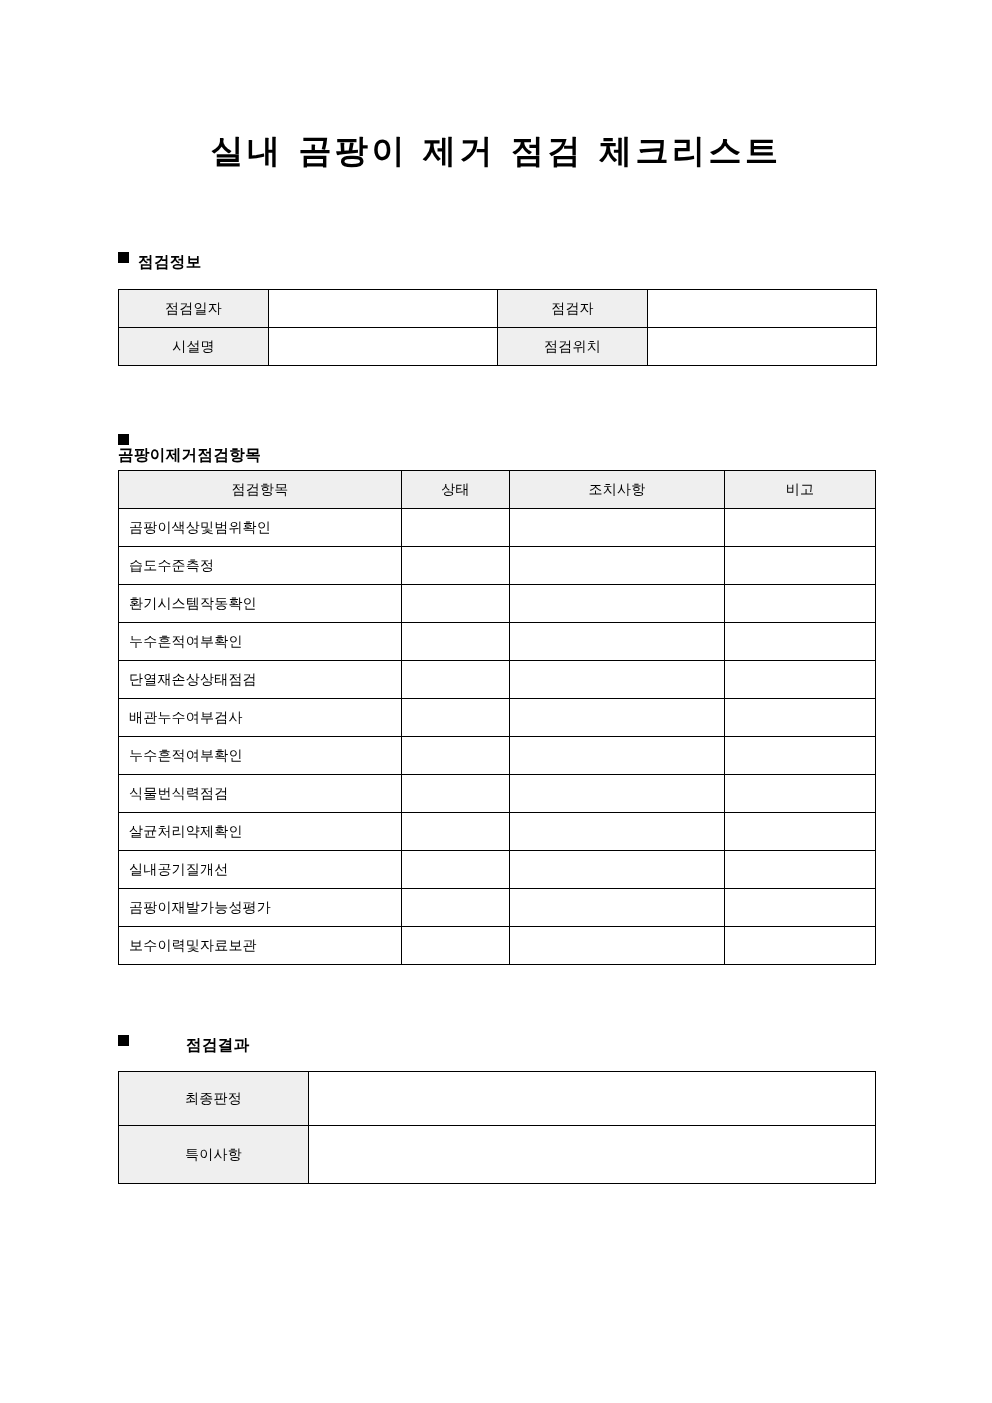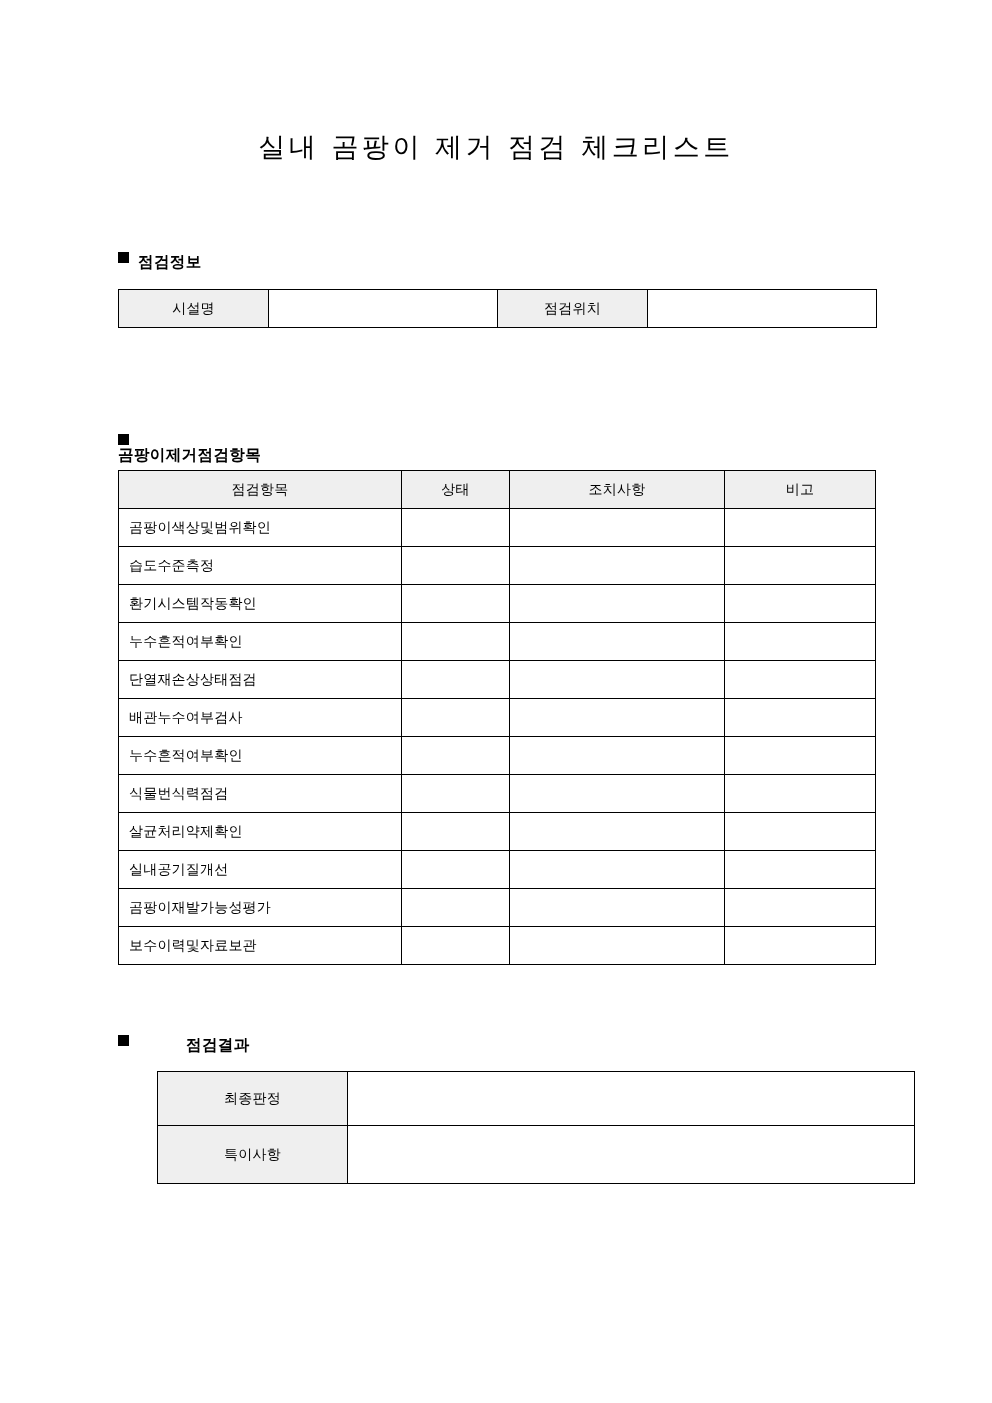--- a/index.html
+++ b/index.html
@@ -23,22 +23,22 @@
     box-sizing: border-box;
   }
 
   
   .doc-title {
     position: absolute;
     left: 0;
     top: 131px;
     width: 992px;
     text-align: center;
-    font-size: 27px;
-    font-weight: normal;
+    font-size: 33px;
+    font-weight: bold;
     letter-spacing: 3.5px;
     line-height: 1.2;
     white-space: nowrap;
   }
 
   
   .section-head {
     position: absolute;
     left: 118px;
     font-size: 15.5px;
@@ -106,21 +106,20 @@
   #table-items col.c-state { width: 108px; }
   #table-items col.c-action { width: 215px; }
   #table-items col.c-note { width: 151px; }
   #table-items td.item-name { text-align: left; padding-left: 10px; }
 
   
   #table-result {
     left: 118px;
     top: 1071px;
     width: 757px;
-    margin-left: 39px;
   }
   #table-result col.c-rlabel { width: 190px; }
   #table-result col.c-rvalue { width: 567px; }
   #table-result td { height: 53px; }
   #table-result tr.tall td { height: 57px; }
 </style>
 </head>
 <body>
 
 <div class="page">
@@ -134,20 +133,26 @@
 
   <table class="doc-table" id="table-info">
     <colgroup>
       <col class="c-label">
         <col class="c-value">
         <col class="c-label">
         <col class="c-value">
     </colgroup>
     <tbody>
       <tr>
+        <td class="shaded">점검일자</td>
+        <td class="blank-cell"></td>
+        <td class="shaded">점검자</td>
+        <td class="blank-cell"></td>
+      </tr>
+      <tr>
         <td class="shaded">시설명</td>
         <td class="blank-cell"></td>
         <td class="shaded">점검위치</td>
         <td class="blank-cell"></td>
       </tr>
     </tbody>
   </table>
 
   <div class="section-head" id="sec-items-head">
     <span class="bullet"></span>

